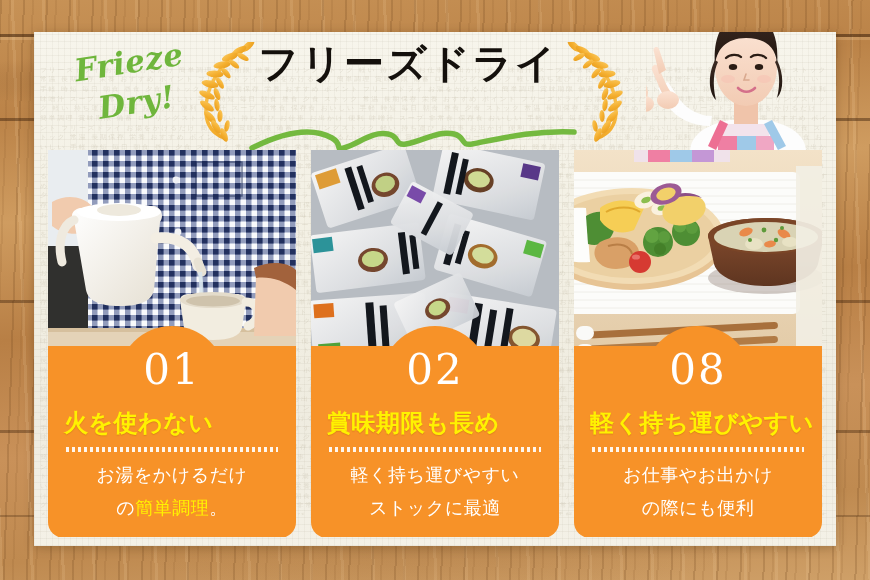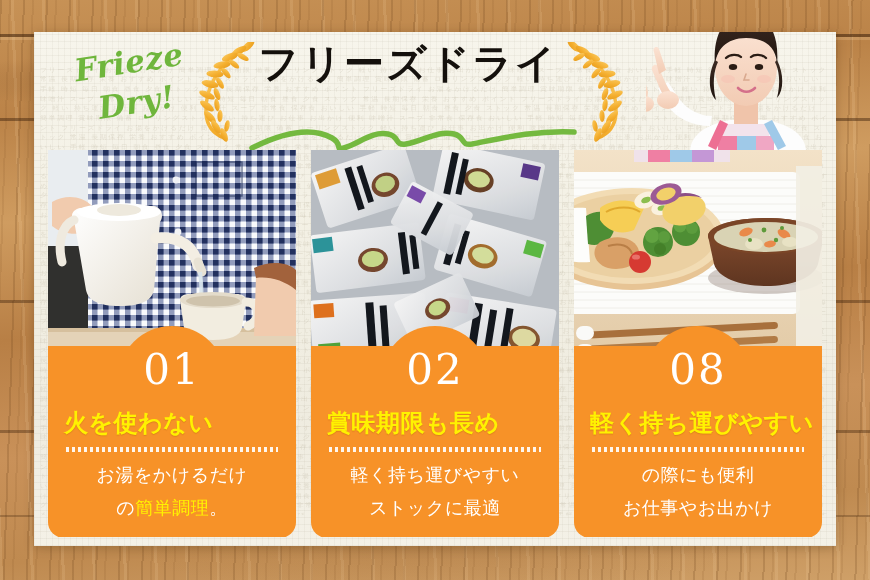--- a/index.html
+++ b/index.html
@@ -561,20 +561,20 @@
 
             <rect x="222" y="16" width="26" height="200" fill="#F2EFE4" opacity=".92"></rect>
           </svg>
         </div>
         <div class="bump"></div>
         <div class="panel-orange"></div>
         <div class="num">08</div>
         <div class="hl">軽く持ち運びやすい</div>
         <div class="dash"></div>
         <div class="body">
+          <span class="ln">お仕事やお出かけ</span>
           <span class="ln"><span></span><span class="y"></span><span>の際にも便利</span></span>
-          <span class="ln">お仕事やお出かけ</span>
         </div>
       </div>
 
     </div>
   </div>
 </div>
 
 </body></html>

